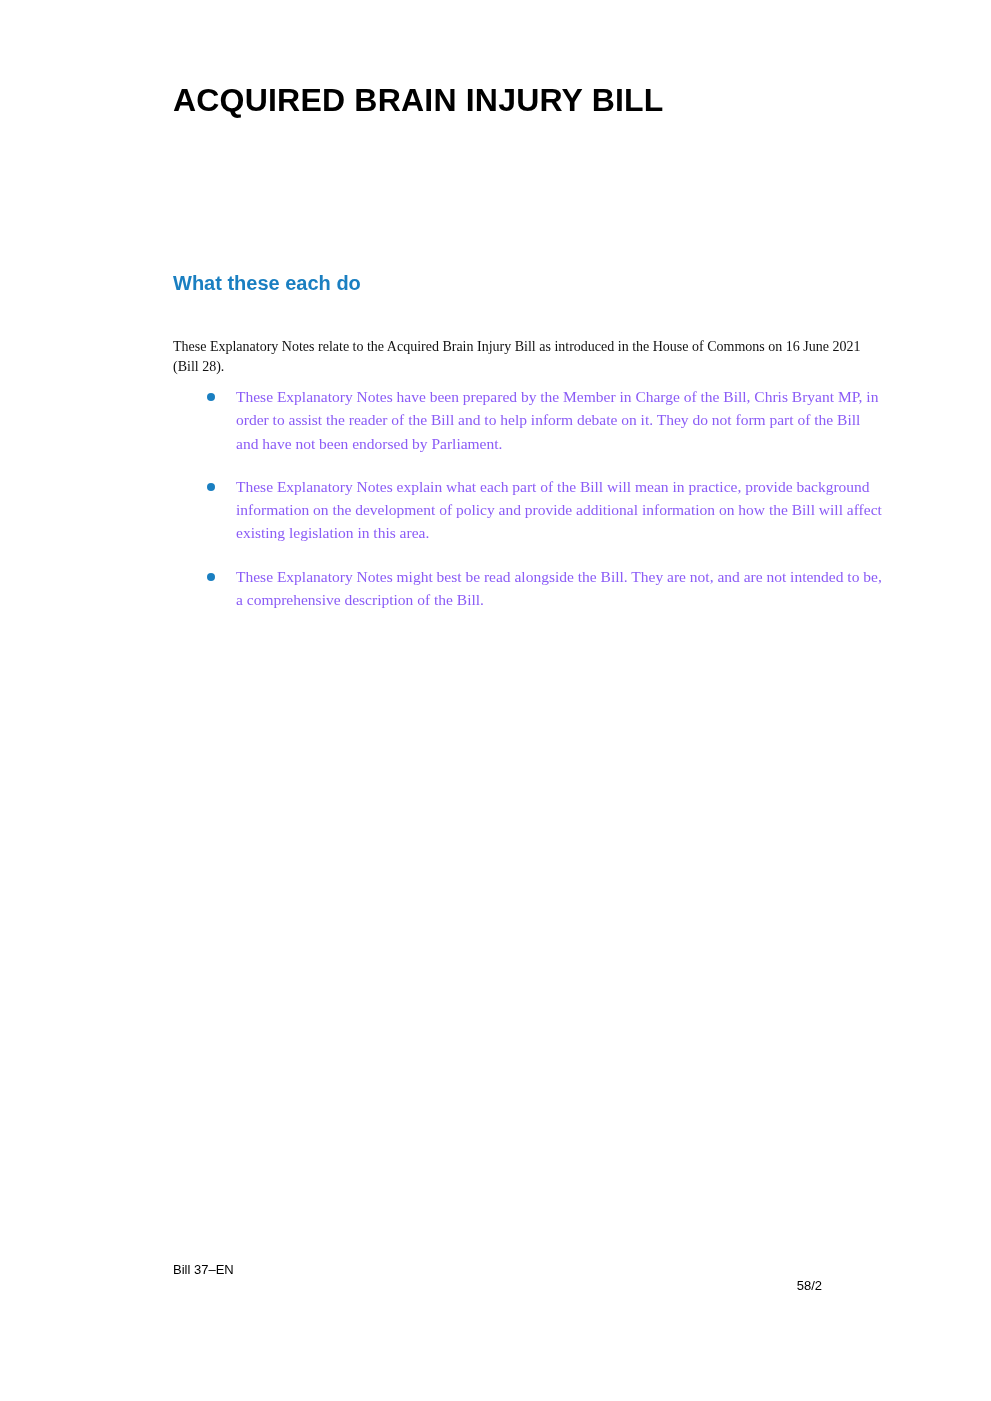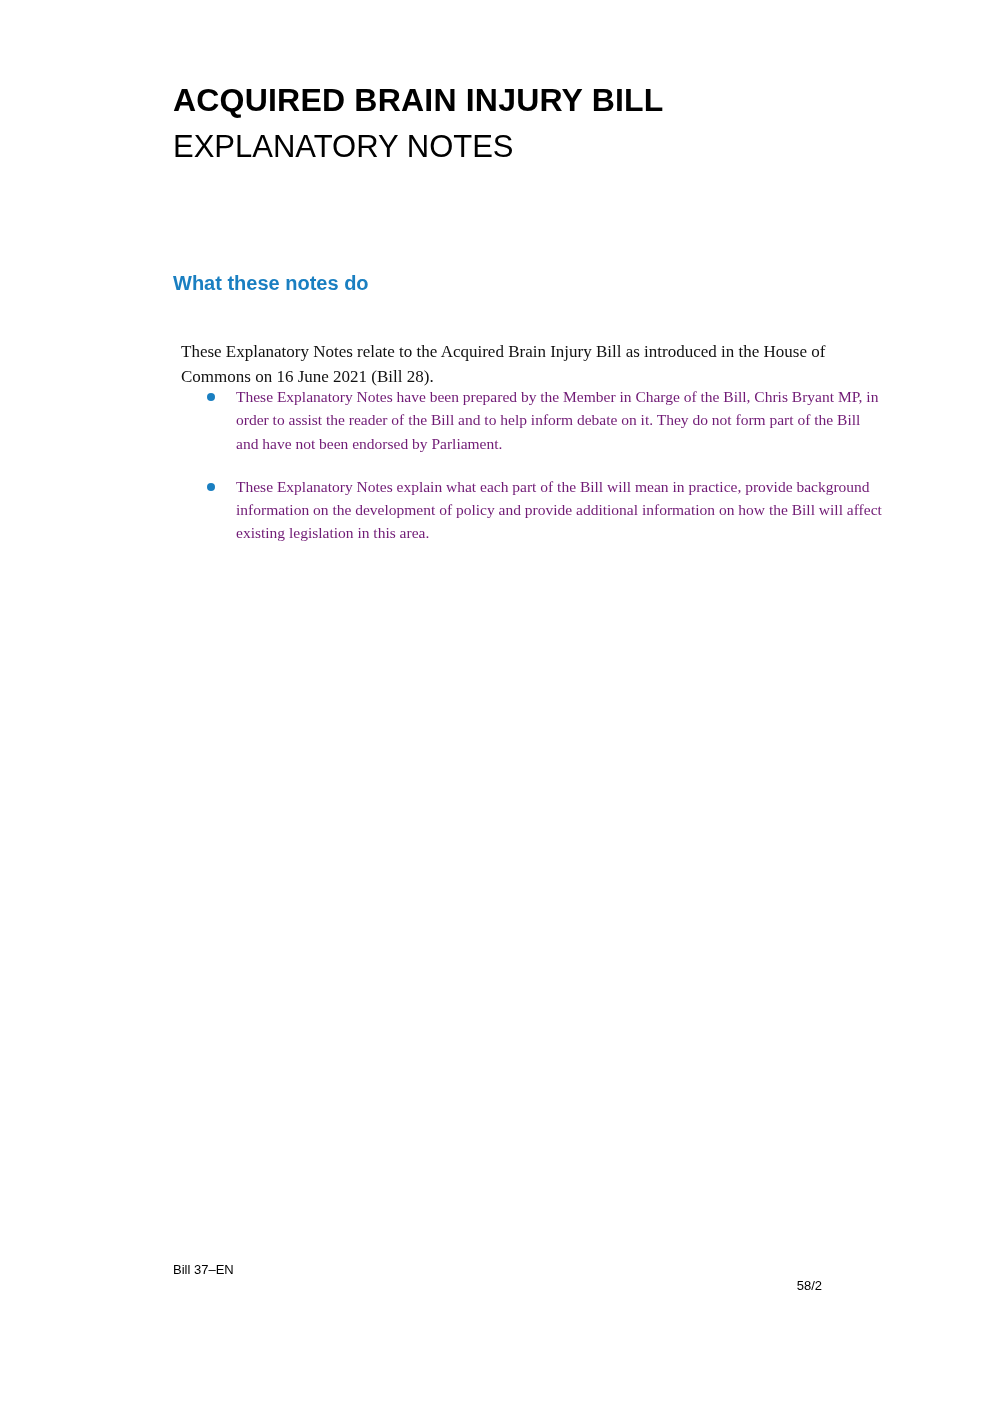--- a/index.html
+++ b/index.html
@@ -52,43 +52,43 @@
     font-weight: bold;
     font-size: 20px;
     color: #1a7fc1;
     margin: 0;
     position: absolute;
     left: 0;
     top: 192px;
   }
   .intro-para {
     position: absolute;
-    left: 8px;
+    left: 0;
     top: 243px;
     width: 700px;
-    font-size: 17px;
+    font-size: 14px;
     line-height: 1.45;
     color: #111111;
   }
   .bullets {
     position: absolute;
     left: 0;
     top: 305px;
     width: 709px;
     list-style: none;
     margin: 0;
     padding: 0;
   }
   .bullet-item {
     position: relative;
     padding-left: 63px;
     margin-bottom: 20px;
     font-size: 15.5px;
     line-height: 1.5;
-    color: #701a75;
+    color: #8b5cf6;
   }
   .bullet-marker {
     position: absolute;
     left: 34px;
     top: 8px;
     width: 8px;
     height: 8px;
     border-radius: 50%;
     background: #1a7fc1;
   }
@@ -118,34 +118,37 @@
 </style>
 </head>
 <body>
 
 <div class="page">
 
   <div class="content">
 
     <h1 class="doc-title">ACQUIRED BRAIN INJURY BILL</h1>
 
-    <h2 class="doc-subtitle">EXPLANATORY NOTES</h2>
 
-    <h3 class="section-heading">What these notes do</h3>
+    <h3 class="section-heading">What these each do</h3>
 
     <p class="intro-para">These Explanatory Notes relate to the Acquired Brain Injury Bill as introduced in the House of Commons on 16 June 2021 (Bill 28).</p>
 
     <ul class="bullets">
       <li class="bullet-item">
         <span class="bullet-marker"></span>
         <span>These Explanatory Notes have been prepared by the Member in Charge of the Bill, Chris Bryant MP, in order to assist the reader of the Bill and to help inform debate on it. They do not form part of the Bill and have not been endorsed by Parliament.</span>
       </li>
       <li class="bullet-item">
         <span class="bullet-marker"></span>
         <span>These Explanatory Notes explain what each part of the Bill will mean in practice, provide background information on the development of policy and provide additional information on how the Bill will affect existing legislation in this area.</span>
+      </li>
+      <li class="bullet-item">
+        <span class="bullet-marker"></span>
+        <span>These Explanatory Notes might best be read alongside the Bill. They are not, and are not intended to be, a comprehensive description of the Bill.</span>
       </li>
     </ul>
 
   </div>
 
   <div class="footer">
     <span class="footer-left">Bill 37–EN</span>
     <span class="footer-right">58/2</span>
   </div>
 

